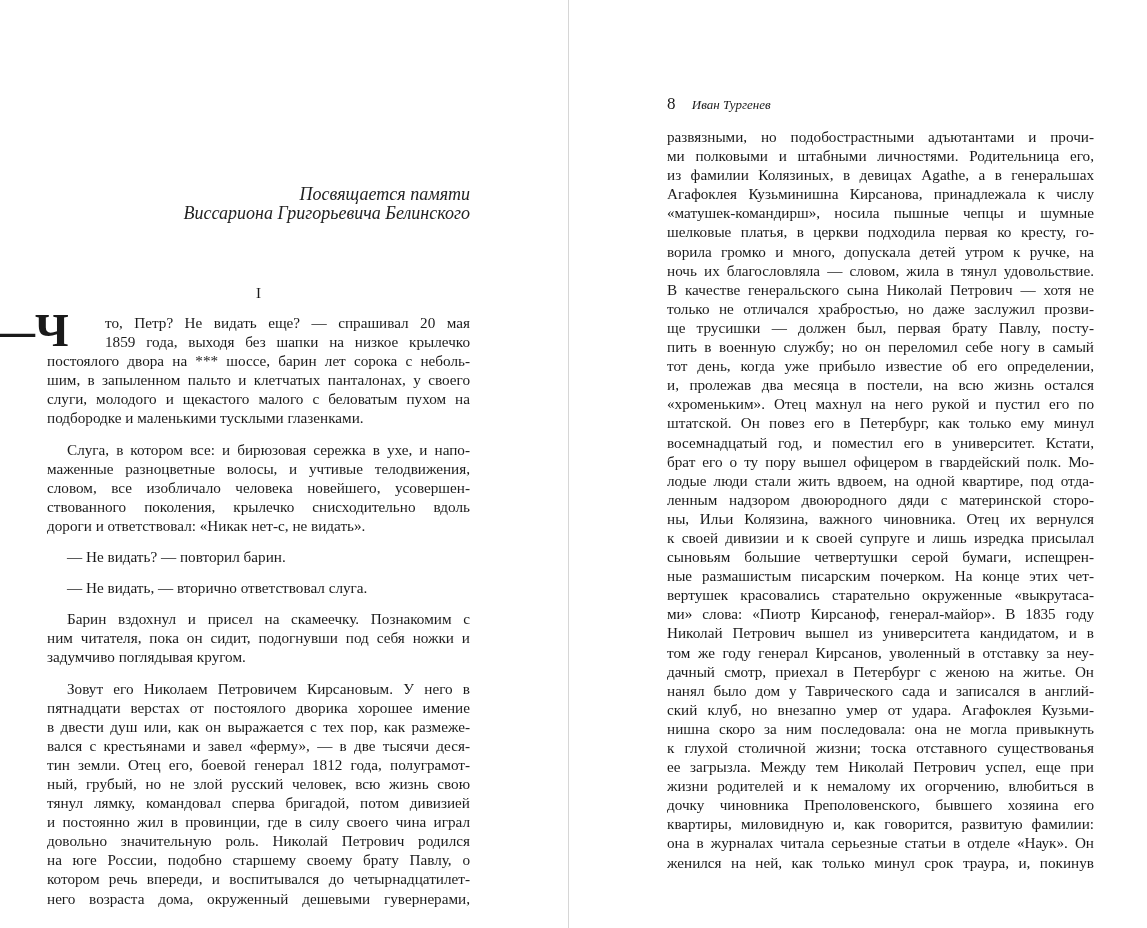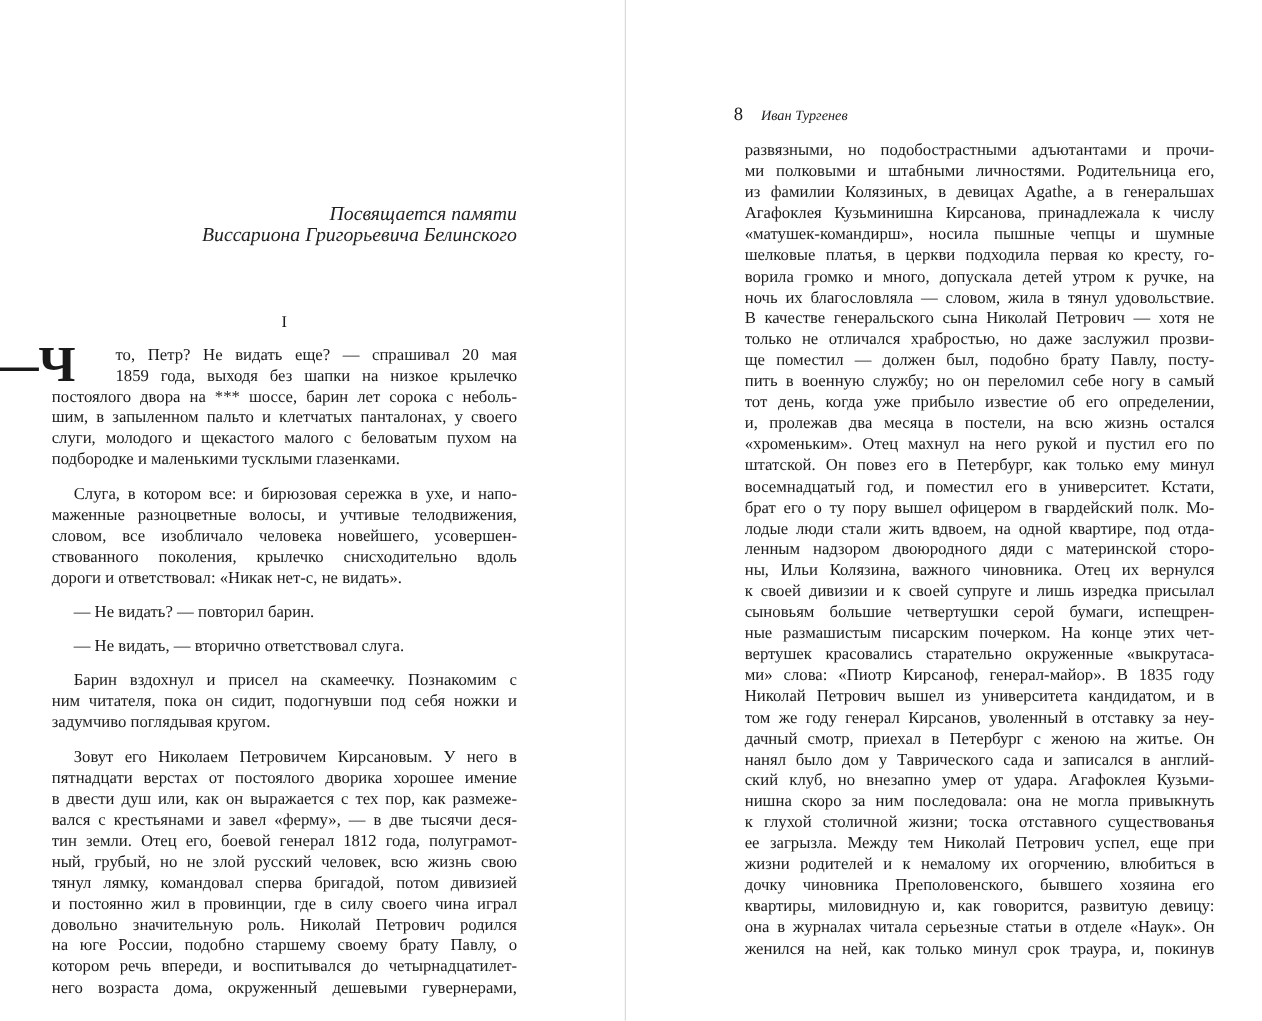--- a/index.html
+++ b/index.html
@@ -9,21 +9,21 @@
   .page-left { left: 0; width: 568px; }
   .page-right { left: 569px; width: 578px; margin-top: 31px; }
   .divider { position: absolute; left: 568px; top: 0; width: 1px; height: 928px; background: #d6d6d6; }
 
   .dedication { position: absolute; right: 98px; top: 185px; text-align: right;
                 font-style: italic; font-size: 18px; line-height: 19px; color: #222; }
   .chapter-num { position: absolute; left: 47px; width: 423px; top: 284px; text-align: center;
                  font-size: 15px; line-height: 19px; }
   .col { position: absolute; font-size: 15.2px; line-height: 19.1px; text-align: justify; }
   .col-left { left: 47px; width: 423px; top: 313px; }
-  .col-right { left: 108px; width: 427px; top: 96px; }
+  .col-right { left: 98px; width: 427px; top: 96px; }
   .line { display: block; white-space: nowrap; text-align: justify; text-align-last: justify; height: 19.1px; }
   .line.last { text-align-last: left; }
   .line.indent { padding-left: 20px; margin-top: 12px; }
   .dropcap-line { position: relative; }
   .dropcap { position: absolute; left: 0; top: -2px; font-size: 46px; line-height: 40px; font-weight: bold; }
   .dropcap-pad { padding-left: 58px; }
 
   .running-head { position: absolute; left: 98px; top: 62px; font-size: 17px; line-height: 22px; }
   .running-head .pnum { margin-right: 12px; }
   .running-head .author { font-style: italic; font-size: 13px; }
@@ -85,21 +85,21 @@
       <span class="line">развязными, но подобострастными адъютантами и прочи-</span>
       <span class="line">ми полковыми и штабными личностями. Родительница его,</span>
       <span class="line">из фамилии Колязиных, в девицах Agathe, а в генеральшах</span>
       <span class="line">Агафоклея Кузьминишна Кирсанова, принадлежала к числу</span>
       <span class="line">«матушек-командирш», носила пышные чепцы и шумные</span>
       <span class="line">шелковые платья, в церкви подходила первая ко кресту, го-</span>
       <span class="line">ворила громко и много, допускала детей утром к ручке, на</span>
       <span class="line">ночь их благословляла — словом, жила в тянул удовольствие.</span>
       <span class="line">В качестве генеральского сына Николай Петрович — хотя не</span>
       <span class="line">только не отличался храбростью, но даже заслужил прозви-</span>
-      <span class="line">ще поместил — должен был, подобно брату Павлу, посту-</span>
+      <span class="line">ще трусишки — должен был, первая брату Павлу, посту-</span>
       <span class="line">пить в военную службу; но он переломил себе ногу в самый</span>
       <span class="line">тот день, когда уже прибыло известие об его определении,</span>
       <span class="line">и, пролежав два месяца в постели, на всю жизнь остался</span>
       <span class="line">«хроменьким». Отец махнул на него рукой и пустил его по</span>
       <span class="line">штатской. Он повез его в Петербург, как только ему минул</span>
       <span class="line">восемнадцатый год, и поместил его в университет. Кстати,</span>
       <span class="line">брат его о ту пору вышел офицером в гвардейский полк. Мо-</span>
       <span class="line">лодые люди стали жить вдвоем, на одной квартире, под отда-</span>
       <span class="line">ленным надзором двоюродного дяди с материнской сторо-</span>
       <span class="line">ны, Ильи Колязина, важного чиновника. Отец их вернулся</span>
@@ -111,17 +111,17 @@
       <span class="line">Николай Петрович вышел из университета кандидатом, и в</span>
       <span class="line">том же году генерал Кирсанов, уволенный в отставку за неу-</span>
       <span class="line">дачный смотр, приехал в Петербург с женою на житье. Он</span>
       <span class="line">нанял было дом у Таврического сада и записался в англий-</span>
       <span class="line">ский клуб, но внезапно умер от удара. Агафоклея Кузьми-</span>
       <span class="line">нишна скоро за ним последовала: она не могла привыкнуть</span>
       <span class="line">к глухой столичной жизни; тоска отставного существованья</span>
       <span class="line">ее загрызла. Между тем Николай Петрович успел, еще при</span>
       <span class="line">жизни родителей и к немалому их огорчению, влюбиться в</span>
       <span class="line">дочку чиновника Преполовенского, бывшего хозяина его</span>
-      <span class="line">квартиры, миловидную и, как говорится, развитую девицу:</span>
+      <span class="line">квартиры, миловидную и, как говорится, развитую фамилии:</span>
       <span class="line">она в журналах читала серьезные статьи в отделе «Наук». Он</span>
       <span class="line">женился на ней, как только минул срок траура, и, покинув</span>
     </div>
 </div>
 
 </body></html>

